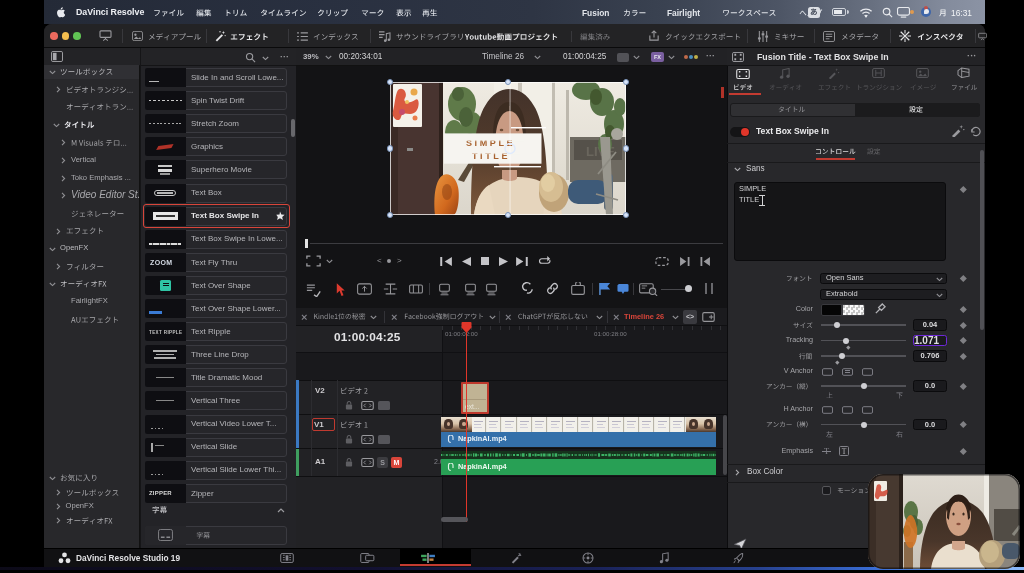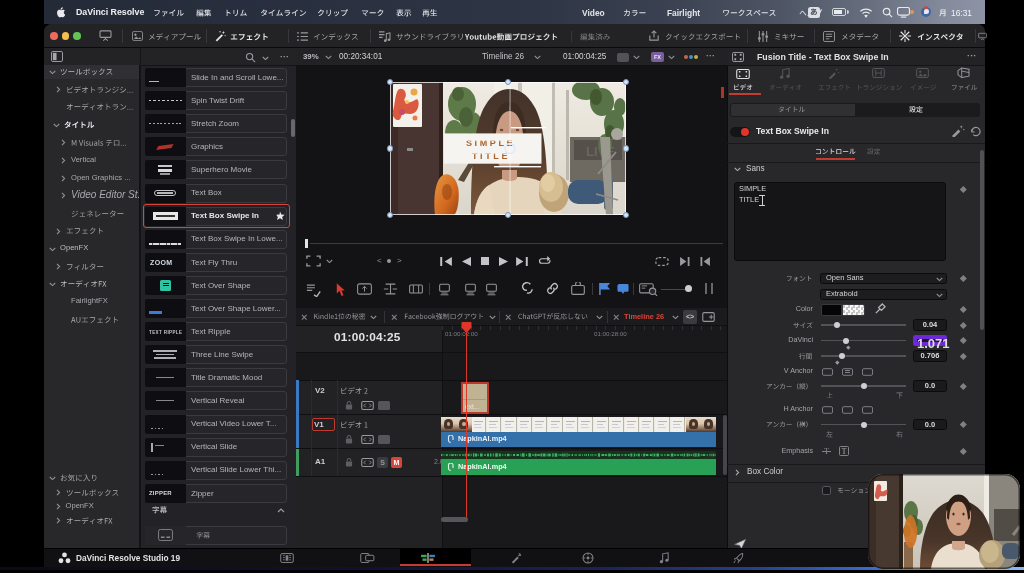--- a/index.html
+++ b/index.html
@@ -27,21 +27,21 @@
     </svg></div>
 <div style="position:absolute;left:361.0px;top:7.6px;line-height:0"><svg width="24" height="10" viewBox="0 -7.8 24 10.1" style="overflow:visible">
       <path d="M3.5 -1.2C4.0 -0.7 4.6 0.0 4.9 0.4L5.6 -0.2C5.3 -0.5 4.8 -1.1 4.3 -1.5C5.5 -2.5 6.5 -3.7 7.1 -4.7C7.2 -4.7 7.2 -4.8 7.3 -4.9L6.7 -5.4C6.6 -5.4 6.4 -5.4 6.1 -5.4C5.3 -5.4 2.0 -5.4 1.6 -5.4C1.3 -5.4 1.0 -5.4 0.8 -5.4V-4.6C0.9 -4.6 1.3 -4.6 1.6 -4.6C2.1 -4.6 5.3 -4.6 6.0 -4.6C5.6 -3.9 4.8 -2.9 3.8 -2.1C3.2 -2.6 2.6 -3.0 2.3 -3.3L1.7 -2.7C2.1 -2.4 3.0 -1.7 3.5 -1.2Z M8.6 -3.5V-2.5C8.8 -2.5 9.3 -2.6 9.7 -2.6C10.4 -2.6 13.3 -2.6 14.0 -2.6C14.3 -2.6 14.7 -2.5 14.8 -2.5V-3.5C14.6 -3.5 14.3 -3.4 14.0 -3.4C13.3 -3.4 10.4 -3.4 9.7 -3.4C9.3 -3.4 8.8 -3.5 8.6 -3.5Z M19.9 -6.1 19.0 -6.4C18.9 -6.1 18.8 -5.8 18.7 -5.7C18.4 -5.0 17.6 -3.9 16.3 -3.1L17.0 -2.6C17.8 -3.1 18.4 -3.8 18.9 -4.5H21.4C21.2 -3.8 20.8 -2.8 20.2 -2.2C19.5 -1.4 18.6 -0.7 17.1 -0.2L17.8 0.4C19.2 -0.1 20.2 -0.9 20.9 -1.7C21.6 -2.6 22.1 -3.6 22.3 -4.4C22.3 -4.5 22.4 -4.7 22.5 -4.9L21.9 -5.3C21.7 -5.2 21.5 -5.2 21.3 -5.2H19.4L19.5 -5.4C19.6 -5.5 19.8 -5.8 19.9 -6.1Z" fill="#e2e5ea"></path>
     </svg></div>
 <div style="position:absolute;left:396.0px;top:7.6px;line-height:0"><svg width="16" height="10" viewBox="0 -7.8 16 10.1" style="overflow:visible">
       <path d="M1.0 -0.0 1.3 0.6C2.2 0.4 3.5 0.1 4.8 -0.2L4.7 -0.9L2.9 -0.4V-2.1C3.3 -2.3 3.7 -2.6 4.0 -2.9C4.5 -1.2 5.5 0.1 7.1 0.6C7.2 0.4 7.4 0.1 7.6 -0.0C6.7 -0.3 6.1 -0.7 5.6 -1.3C6.1 -1.6 6.7 -2.0 7.2 -2.3L6.6 -2.8C6.3 -2.5 5.7 -2.1 5.2 -1.8C5.0 -2.1 4.8 -2.6 4.7 -3.0H7.3V-3.6H4.3V-4.2H6.8V-4.8H4.3V-5.4H7.1V-6.0H4.3V-6.6H3.5V-6.0H0.7V-5.4H3.5V-4.8H1.1V-4.2H3.5V-3.6H0.5V-3.0H3.0C2.3 -2.4 1.2 -1.9 0.2 -1.6C0.3 -1.5 0.6 -1.2 0.7 -1.0C1.1 -1.2 1.6 -1.4 2.1 -1.6V-0.3Z M9.5 -2.7C9.2 -1.9 8.6 -1.0 8.0 -0.5C8.2 -0.4 8.6 -0.2 8.7 -0.1C9.3 -0.7 9.9 -1.6 10.3 -2.5ZM13.1 -2.5C13.6 -1.7 14.2 -0.7 14.4 -0.0L15.1 -0.4C14.9 -1.0 14.3 -2.0 13.8 -2.7ZM8.9 -6.0V-5.3H14.5V-6.0ZM8.2 -4.1V-3.4H11.3V-0.3C11.3 -0.1 11.3 -0.1 11.1 -0.1C11.0 -0.1 10.4 -0.1 10.0 -0.1C10.1 0.1 10.2 0.4 10.2 0.7C10.9 0.7 11.4 0.6 11.7 0.5C12.0 0.4 12.1 0.2 12.1 -0.2V-3.4H15.2V-4.1Z" fill="#e2e5ea"></path>
     </svg></div>
 <div style="position:absolute;left:422.0px;top:7.6px;line-height:0"><svg width="16" height="10" viewBox="0 -7.8 16 10.1" style="overflow:visible">
       <path d="M1.2 -4.8V-1.9H0.3V-1.2H1.2V0.7H1.9V-1.2H5.9V-0.2C5.9 -0.1 5.8 -0.0 5.7 -0.0C5.5 -0.0 5.0 -0.0 4.6 -0.0C4.7 0.2 4.8 0.5 4.8 0.7C5.5 0.7 5.9 0.7 6.2 0.5C6.5 0.4 6.6 0.2 6.6 -0.2V-1.2H7.5V-1.9H6.6V-4.8H4.2V-5.5H7.2V-6.1H0.6V-5.5H3.5V-4.8ZM5.9 -1.9H4.2V-2.7H5.9ZM1.9 -1.9V-2.7H3.5V-1.9ZM5.9 -3.3H4.2V-4.1H5.9ZM1.9 -3.3V-4.1H3.5V-3.3Z M9.6 -6.5C9.3 -5.4 8.8 -4.3 8.1 -3.6C8.3 -3.5 8.7 -3.3 8.8 -3.2C9.1 -3.5 9.3 -3.9 9.6 -4.4H11.3V-2.8H9.1V-2.1H11.3V-0.3H8.2V0.4H15.2V-0.3H12.1V-2.1H14.5V-2.8H12.1V-4.4H14.8V-5.1H12.1V-6.6H11.3V-5.1H9.9C10.1 -5.5 10.2 -5.9 10.3 -6.3Z" fill="#e2e5ea"></path>
     </svg></div>
-<div style="position:absolute;left:582px;top:6.5px;font-size:8.4px;line-height:12.1px;color:#e2e5ea;font-weight:600;white-space:nowrap;letter-spacing:0;">Video</div>
+<div style="position:absolute;left:582px;top:6.5px;font-size:8.4px;line-height:12.1px;color:#e2e5ea;font-weight:600;white-space:nowrap;letter-spacing:0;">Fusion</div>
 <div style="position:absolute;left:623.0px;top:7.6px;line-height:0"><svg width="24" height="10" viewBox="0 -7.8 24 10.1" style="overflow:visible">
       <path d="M6.7 -4.5 6.2 -4.8C6.0 -4.8 5.8 -4.8 5.6 -4.8H4.0C4.0 -5.0 4.0 -5.3 4.0 -5.5C4.0 -5.7 4.0 -6.0 4.0 -6.2H3.1C3.2 -6.0 3.2 -5.7 3.2 -5.5C3.2 -5.2 3.2 -5.0 3.2 -4.8H1.9C1.6 -4.8 1.2 -4.8 1.0 -4.8V-4.0C1.2 -4.0 1.6 -4.0 1.9 -4.0H3.1C2.9 -2.6 2.4 -1.7 1.7 -1.0C1.4 -0.7 1.0 -0.5 0.8 -0.3L1.5 0.3C2.8 -0.7 3.6 -1.9 3.9 -4.0H5.9C5.9 -3.2 5.8 -1.4 5.5 -0.9C5.4 -0.7 5.3 -0.6 5.1 -0.6C4.8 -0.6 4.3 -0.7 3.9 -0.7L4.0 0.1C4.4 0.1 4.9 0.2 5.3 0.2C5.8 0.2 6.0 -0.0 6.2 -0.4C6.6 -1.1 6.7 -3.4 6.7 -4.1C6.7 -4.2 6.7 -4.4 6.7 -4.5Z M9.6 -5.9V-5.1C9.8 -5.1 10.1 -5.1 10.3 -5.1C10.8 -5.1 12.9 -5.1 13.4 -5.1C13.6 -5.1 13.9 -5.1 14.1 -5.1V-5.9C13.9 -5.9 13.6 -5.8 13.4 -5.8C12.9 -5.8 10.8 -5.8 10.3 -5.8C10.1 -5.8 9.8 -5.9 9.6 -5.9ZM14.7 -3.7 14.2 -4.1C14.1 -4.0 13.9 -4.0 13.7 -4.0C13.2 -4.0 10.1 -4.0 9.7 -4.0C9.5 -4.0 9.2 -4.0 8.9 -4.1V-3.3C9.2 -3.3 9.5 -3.3 9.7 -3.3C10.3 -3.3 13.3 -3.3 13.7 -3.3C13.5 -2.8 13.2 -2.2 12.8 -1.7C12.2 -1.1 11.2 -0.6 10.1 -0.3L10.7 0.4C11.7 0.1 12.7 -0.4 13.5 -1.3C14.0 -1.9 14.4 -2.7 14.6 -3.5C14.6 -3.5 14.7 -3.7 14.7 -3.7Z M16.4 -3.5V-2.5C16.6 -2.5 17.1 -2.6 17.5 -2.6C18.2 -2.6 21.1 -2.6 21.8 -2.6C22.1 -2.6 22.5 -2.5 22.6 -2.5V-3.5C22.4 -3.5 22.1 -3.4 21.8 -3.4C21.1 -3.4 18.2 -3.4 17.5 -3.4C17.1 -3.4 16.6 -3.5 16.4 -3.5Z" fill="#e2e5ea"></path>
     </svg></div>
 <div style="position:absolute;left:667px;top:6.5px;font-size:8.4px;line-height:12.1px;color:#e2e5ea;font-weight:600;white-space:nowrap;letter-spacing:0;">Fairlight</div>
 <div style="position:absolute;left:722.0px;top:7.6px;line-height:0"><svg width="55" height="10" viewBox="0 -7.8 55 10.1" style="overflow:visible">
       <path d="M6.9 -5.2 6.3 -5.6C6.2 -5.6 5.9 -5.5 5.7 -5.5C5.2 -5.5 2.1 -5.5 1.8 -5.5C1.5 -5.5 1.2 -5.6 1.0 -5.6C1.0 -5.4 1.0 -5.2 1.0 -5.0C1.0 -4.6 1.0 -3.6 1.0 -3.3C1.0 -3.2 1.0 -3.0 1.0 -2.8H1.9C1.8 -3.0 1.8 -3.2 1.8 -3.3C1.8 -3.6 1.8 -4.5 1.8 -4.8C2.4 -4.8 5.4 -4.8 5.9 -4.8C5.8 -3.9 5.6 -3.0 5.2 -2.3C4.5 -1.3 3.4 -0.6 2.3 -0.4L3.0 0.3C4.2 -0.1 5.3 -0.9 5.9 -1.9C6.5 -2.8 6.7 -3.9 6.8 -4.8C6.8 -4.9 6.9 -5.1 6.9 -5.2Z M8.6 -3.5V-2.5C8.8 -2.5 9.3 -2.6 9.7 -2.6C10.4 -2.6 13.3 -2.6 14.0 -2.6C14.3 -2.6 14.7 -2.5 14.8 -2.5V-3.5C14.6 -3.5 14.3 -3.4 14.0 -3.4C13.3 -3.4 10.4 -3.4 9.7 -3.4C9.3 -3.4 8.8 -3.5 8.6 -3.5Z M19.9 -6.1 19.0 -6.4C18.9 -6.1 18.8 -5.8 18.7 -5.7C18.4 -5.0 17.6 -3.9 16.3 -3.1L17.0 -2.6C17.8 -3.1 18.4 -3.8 18.9 -4.5H21.4C21.2 -3.8 20.8 -2.8 20.2 -2.2C19.5 -1.4 18.6 -0.7 17.1 -0.2L17.8 0.4C19.2 -0.1 20.2 -0.9 20.9 -1.7C21.6 -2.6 22.1 -3.6 22.3 -4.4C22.3 -4.5 22.4 -4.7 22.5 -4.9L21.9 -5.3C21.7 -5.2 21.5 -5.2 21.3 -5.2H19.4L19.5 -5.4C19.6 -5.5 19.8 -5.8 19.9 -6.1Z M29.8 -5.2 29.2 -5.6C29.1 -5.6 28.9 -5.5 28.6 -5.5C28.3 -5.5 26.0 -5.5 25.7 -5.5C25.4 -5.5 25.0 -5.6 24.8 -5.6V-4.7C25.0 -4.7 25.4 -4.8 25.7 -4.8C26.0 -4.8 28.2 -4.8 28.5 -4.8C28.4 -4.2 27.8 -3.3 27.3 -2.7C26.5 -1.8 25.4 -0.9 24.1 -0.4L24.7 0.2C25.8 -0.3 26.9 -1.1 27.7 -2.0C28.5 -1.3 29.3 -0.4 29.8 0.3L30.5 -0.3C30.0 -0.9 29.1 -1.9 28.3 -2.6C28.8 -3.3 29.3 -4.2 29.5 -4.8C29.6 -5.0 29.7 -5.2 29.8 -5.2Z M36.8 -4.7C36.8 -5.0 37.0 -5.3 37.3 -5.3C37.6 -5.3 37.8 -5.0 37.8 -4.7C37.8 -4.4 37.6 -4.2 37.3 -4.2C37.0 -4.2 36.8 -4.4 36.8 -4.7ZM36.3 -4.7C36.3 -4.2 36.8 -3.8 37.3 -3.8C37.8 -3.8 38.3 -4.2 38.3 -4.7C38.3 -5.3 37.8 -5.7 37.3 -5.7C36.8 -5.7 36.3 -5.3 36.3 -4.7ZM31.6 -2.1 32.3 -1.4C32.4 -1.6 32.6 -1.8 32.8 -2.0C33.1 -2.5 33.7 -3.3 34.1 -3.7C34.3 -4.0 34.5 -4.0 34.7 -3.8C35.0 -3.4 35.8 -2.7 36.2 -2.2C36.7 -1.6 37.4 -0.8 37.9 -0.1L38.6 -0.9C38.0 -1.5 37.2 -2.4 36.7 -2.9C36.2 -3.4 35.6 -4.1 35.1 -4.5C34.5 -5.1 34.1 -5.0 33.7 -4.5C33.2 -3.9 32.5 -3.0 32.1 -2.7C31.9 -2.5 31.8 -2.3 31.6 -2.1Z M39.8 -3.5V-2.5C40.0 -2.5 40.5 -2.6 40.9 -2.6C41.6 -2.6 44.5 -2.6 45.2 -2.6C45.5 -2.6 45.9 -2.5 46.0 -2.5V-3.5C45.8 -3.5 45.5 -3.4 45.2 -3.4C44.5 -3.4 41.6 -3.4 40.9 -3.4C40.5 -3.4 40.0 -3.5 39.8 -3.5Z M53.2 -5.2 52.6 -5.6C52.5 -5.6 52.3 -5.5 52.0 -5.5C51.7 -5.5 49.4 -5.5 49.1 -5.5C48.8 -5.5 48.4 -5.6 48.2 -5.6V-4.7C48.4 -4.7 48.8 -4.8 49.1 -4.8C49.4 -4.8 51.6 -4.8 51.9 -4.8C51.8 -4.2 51.2 -3.3 50.7 -2.7C49.9 -1.8 48.8 -0.9 47.5 -0.4L48.1 0.2C49.2 -0.3 50.3 -1.1 51.1 -2.0C51.9 -1.3 52.7 -0.4 53.2 0.3L53.9 -0.3C53.4 -0.9 52.5 -1.9 51.7 -2.6C52.2 -3.3 52.7 -4.2 52.9 -4.8C53.0 -5.0 53.1 -5.2 53.2 -5.2Z" fill="#e2e5ea"></path>
     </svg></div>
 <div style="position:absolute;left:799.0px;top:7.6px;line-height:0"><svg width="24" height="10" viewBox="0 -7.8 24 10.1" style="overflow:visible">
       <path d="M0.4 -2.3 1.2 -1.5C1.3 -1.7 1.5 -1.9 1.6 -2.2C2.0 -2.6 2.6 -3.4 2.9 -3.8C3.2 -4.1 3.3 -4.2 3.6 -3.9C3.9 -3.6 4.6 -2.8 5.1 -2.3C5.6 -1.7 6.2 -0.9 6.8 -0.3L7.4 -1.0C6.8 -1.6 6.1 -2.5 5.5 -3.0C5.1 -3.5 4.4 -4.2 3.9 -4.7C3.4 -5.2 3.0 -5.1 2.5 -4.6C2.0 -4.0 1.4 -3.2 1.0 -2.8C0.8 -2.6 0.6 -2.4 0.4 -2.3Z M11.8 -0.2 12.3 0.3C12.4 0.2 12.5 0.1 12.6 0.1C13.5 -0.4 14.6 -1.2 15.3 -2.1L14.8 -2.8C14.3 -1.9 13.4 -1.3 12.7 -1.0C12.7 -1.3 12.7 -4.7 12.7 -5.3C12.7 -5.6 12.7 -5.9 12.7 -5.9H11.8C11.8 -5.9 11.9 -5.6 11.9 -5.3C11.9 -4.7 11.9 -1.0 11.9 -0.7C11.9 -0.5 11.8 -0.3 11.8 -0.2ZM8.2 -0.2 9.0 0.3C9.6 -0.3 10.1 -1.1 10.4 -1.9C10.6 -2.7 10.6 -4.4 10.6 -5.3C10.6 -5.5 10.6 -5.8 10.6 -5.9H9.7C9.8 -5.7 9.8 -5.5 9.8 -5.2C9.8 -4.4 9.8 -2.8 9.6 -2.1C9.3 -1.4 8.9 -0.7 8.2 -0.2Z M21.9 -5.7C21.9 -5.9 22.1 -6.1 22.4 -6.1C22.6 -6.1 22.9 -5.9 22.9 -5.7C22.9 -5.4 22.6 -5.2 22.4 -5.2C22.1 -5.2 21.9 -5.4 21.9 -5.7ZM21.5 -5.7C21.5 -5.6 21.5 -5.5 21.5 -5.4C21.4 -5.4 21.2 -5.4 21.2 -5.4C20.8 -5.4 17.9 -5.4 17.4 -5.4C17.1 -5.4 16.7 -5.5 16.5 -5.5V-4.6C16.7 -4.6 17.0 -4.6 17.4 -4.6C17.9 -4.6 20.7 -4.6 21.2 -4.6C21.1 -3.9 20.8 -2.9 20.2 -2.2C19.6 -1.4 18.7 -0.8 17.2 -0.4L17.9 0.3C19.3 -0.1 20.2 -0.9 21.0 -1.8C21.6 -2.6 21.9 -3.8 22.1 -4.6L22.2 -4.8C22.2 -4.8 22.3 -4.8 22.4 -4.8C22.9 -4.8 23.3 -5.2 23.3 -5.7C23.3 -6.1 22.9 -6.6 22.4 -6.6C21.9 -6.6 21.5 -6.1 21.5 -5.7Z" fill="#e2e5ea"></path>
     </svg></div>
@@ -205,21 +205,21 @@
 <div style="position:absolute;left:71.0px;top:137.8px;line-height:0"><svg width="56" height="10" viewBox="0 -7.6 56 9.9" style="overflow:visible">
       <path d="M0.8 0.0H1.4V-3.1C1.4 -3.6 1.4 -4.2 1.3 -4.7H1.3L1.8 -3.5L2.8 -0.6H3.3L4.4 -3.5L4.8 -4.7H4.8C4.8 -4.2 4.8 -3.6 4.8 -3.1V0.0H5.4V-5.6H4.6L3.5 -2.6C3.4 -2.2 3.3 -1.8 3.1 -1.4H3.1C2.9 -1.8 2.8 -2.2 2.7 -2.6L1.6 -5.6H0.8Z M9.7 0.0H10.5L12.2 -5.6H11.5L10.6 -2.6C10.4 -1.9 10.3 -1.4 10.1 -0.7H10.1C9.9 -1.4 9.7 -1.9 9.5 -2.6L8.6 -5.6H7.9Z M12.9 0.0H13.6V-4.1H12.9ZM13.3 -5.0C13.6 -5.0 13.8 -5.2 13.8 -5.4C13.8 -5.7 13.6 -5.9 13.3 -5.9C13.0 -5.9 12.8 -5.7 12.8 -5.4C12.8 -5.2 13.0 -5.0 13.3 -5.0Z M16.1 0.1C17.1 0.1 17.6 -0.5 17.6 -1.1C17.6 -1.9 17.0 -2.2 16.4 -2.4C15.9 -2.6 15.5 -2.7 15.5 -3.1C15.5 -3.4 15.7 -3.7 16.2 -3.7C16.6 -3.7 16.9 -3.5 17.2 -3.3L17.5 -3.8C17.2 -4.0 16.7 -4.2 16.2 -4.2C15.3 -4.2 14.8 -3.7 14.8 -3.1C14.8 -2.4 15.4 -2.1 16.0 -1.9C16.5 -1.7 16.9 -1.5 16.9 -1.1C16.9 -0.7 16.7 -0.4 16.1 -0.4C15.6 -0.4 15.3 -0.6 14.9 -0.9L14.6 -0.5C15.0 -0.1 15.5 0.1 16.1 0.1Z M19.8 0.1C20.4 0.1 20.8 -0.2 21.2 -0.6H21.2L21.2 0.0H21.8V-4.1H21.1V-1.2C20.7 -0.7 20.4 -0.5 20.0 -0.5C19.5 -0.5 19.2 -0.8 19.2 -1.6V-4.1H18.5V-1.5C18.5 -0.5 18.9 0.1 19.8 0.1Z M24.2 0.1C24.7 0.1 25.1 -0.2 25.5 -0.5H25.5L25.6 0.0H26.2V-2.5C26.2 -3.6 25.8 -4.2 24.7 -4.2C24.1 -4.2 23.5 -3.9 23.1 -3.7L23.4 -3.2C23.7 -3.4 24.2 -3.7 24.6 -3.7C25.3 -3.7 25.5 -3.1 25.5 -2.6C23.7 -2.4 23.0 -2.0 23.0 -1.1C23.0 -0.3 23.5 0.1 24.2 0.1ZM24.4 -0.5C23.9 -0.5 23.6 -0.6 23.6 -1.1C23.6 -1.6 24.1 -2.0 25.5 -2.2V-1.0C25.1 -0.6 24.7 -0.5 24.4 -0.5Z M28.2 0.1C28.4 0.1 28.5 0.1 28.6 0.0L28.5 -0.5C28.4 -0.5 28.4 -0.5 28.4 -0.5C28.3 -0.5 28.2 -0.6 28.2 -0.8V-6.0H27.5V-0.8C27.5 -0.2 27.7 0.1 28.2 0.1Z M30.7 0.1C31.7 0.1 32.2 -0.5 32.2 -1.1C32.2 -1.9 31.6 -2.2 31.0 -2.4C30.5 -2.6 30.1 -2.7 30.1 -3.1C30.1 -3.4 30.3 -3.7 30.8 -3.7C31.2 -3.7 31.5 -3.5 31.8 -3.3L32.1 -3.8C31.8 -4.0 31.3 -4.2 30.8 -4.2C29.9 -4.2 29.4 -3.7 29.4 -3.1C29.4 -2.4 30.0 -2.1 30.6 -1.9C31.1 -1.7 31.6 -1.5 31.6 -1.1C31.6 -0.7 31.3 -0.4 30.7 -0.4C30.2 -0.4 29.9 -0.6 29.5 -0.9L29.2 -0.5C29.6 -0.1 30.1 0.1 30.7 0.1Z M35.8 -5.6V-5.0C36.0 -5.0 36.3 -5.0 36.5 -5.0C37.0 -5.0 39.2 -5.0 39.6 -5.0C39.8 -5.0 40.1 -5.0 40.3 -5.0V-5.6C40.1 -5.6 39.8 -5.6 39.6 -5.6C39.2 -5.6 37.0 -5.6 36.5 -5.6C36.3 -5.6 36.0 -5.6 35.8 -5.6ZM34.9 -3.7V-3.1C35.1 -3.1 35.4 -3.1 35.6 -3.1H37.9C37.8 -2.4 37.8 -1.7 37.4 -1.2C37.1 -0.7 36.6 -0.3 36.0 -0.1L36.5 0.4C37.2 0.0 37.8 -0.5 38.0 -1.0C38.3 -1.6 38.5 -2.3 38.5 -3.1H40.6C40.7 -3.1 41.0 -3.1 41.2 -3.1V-3.7C41.0 -3.7 40.7 -3.7 40.6 -3.7C40.2 -3.7 36.0 -3.7 35.6 -3.7C35.3 -3.7 35.1 -3.7 34.9 -3.7Z M42.9 -5.2C42.9 -5.0 42.9 -4.8 42.9 -4.6C42.9 -4.3 42.9 -1.2 42.9 -0.9C42.9 -0.6 42.9 -0.0 42.9 0.1H43.6L43.5 -0.4H47.7L47.7 0.1H48.3C48.3 -0.0 48.3 -0.6 48.3 -0.9C48.3 -1.2 48.3 -4.3 48.3 -4.6C48.3 -4.8 48.3 -5.0 48.3 -5.2C48.1 -5.2 47.8 -5.2 47.7 -5.2C47.3 -5.2 44.0 -5.2 43.6 -5.2C43.4 -5.2 43.2 -5.2 42.9 -5.2ZM43.5 -1.0V-4.6H47.7V-1.0Z M50.5 0.1C50.7 0.1 51.0 -0.1 51.0 -0.4C51.0 -0.7 50.7 -1.0 50.5 -1.0C50.2 -1.0 50.0 -0.7 50.0 -0.4C50.0 -0.1 50.2 0.1 50.5 0.1Z M52.6 0.1C52.8 0.1 53.1 -0.1 53.1 -0.4C53.1 -0.7 52.8 -1.0 52.6 -1.0C52.3 -1.0 52.1 -0.7 52.1 -0.4C52.1 -0.1 52.3 0.1 52.6 0.1Z M54.7 0.1C55.0 0.1 55.2 -0.1 55.2 -0.4C55.2 -0.7 55.0 -1.0 54.7 -1.0C54.4 -1.0 54.2 -0.7 54.2 -0.4C54.2 -0.1 54.4 0.1 54.7 0.1Z" fill="#aaaaae"></path>
     </svg></div>
 <svg class="abs" style="left:61.0px;top:157.0px" width="5" height="7" viewBox="0 0 5 7">
     <path d="M1 0.8l2.6 2.7-2.6 2.7" stroke="#909094" fill="none" stroke-width="1.1"></path>
   </svg>
 <div style="position:absolute;left:71.0px;top:154.8px;font-size:7.6px;line-height:10.9px;color:#aaaaae;font-weight:400;white-space:nowrap;letter-spacing:0;">Vertical</div>
 <svg class="abs" style="left:61.0px;top:174.7px" width="5" height="7" viewBox="0 0 5 7">
     <path d="M1 0.8l2.6 2.7-2.6 2.7" stroke="#909094" fill="none" stroke-width="1.1"></path>
   </svg>
-<div style="position:absolute;left:71.0px;top:172.5px;font-size:7.6px;line-height:10.9px;color:#aaaaae;font-weight:400;white-space:nowrap;letter-spacing:0;">Open Graphics ...</div>
+<div style="position:absolute;left:71.0px;top:172.5px;font-size:7.6px;line-height:10.9px;color:#aaaaae;font-weight:400;white-space:nowrap;letter-spacing:0;">Toko Emphasis ...</div>
 <svg class="abs" style="left:61.0px;top:192.39999999999998px" width="5" height="7" viewBox="0 0 5 7">
     <path d="M1 0.8l2.6 2.7-2.6 2.7" stroke="#909094" fill="none" stroke-width="1.1"></path>
   </svg>
 <div style="position:absolute;left:71.0px;top:190.2px;font-size:10px;line-height:10.9px;color:#aaaaae;font-weight:400;white-space:nowrap;letter-spacing:0;font-style:italic;">Video Editor St...</div>
 <div style="position:absolute;left:71.0px;top:208.6px;line-height:0"><svg width="54" height="10" viewBox="0 -7.6 54 9.9" style="overflow:visible">
       <path d="M5.4 -5.7 5.0 -5.5C5.3 -5.1 5.5 -4.7 5.7 -4.3L6.1 -4.5C6.0 -4.8 5.6 -5.4 5.4 -5.7ZM6.4 -6.0 6.0 -5.9C6.3 -5.5 6.5 -5.1 6.7 -4.7L7.2 -4.9C7.0 -5.2 6.6 -5.8 6.4 -6.0ZM2.2 -5.8 1.9 -5.3C2.3 -5.0 3.1 -4.5 3.5 -4.2L3.8 -4.7C3.5 -4.9 2.6 -5.5 2.2 -5.8ZM1.1 -0.3 1.4 0.3C2.1 0.1 3.2 -0.2 3.9 -0.7C5.1 -1.4 6.2 -2.4 6.8 -3.4L6.5 -4.0C5.9 -2.9 4.9 -2.0 3.6 -1.2C2.8 -0.8 1.9 -0.5 1.1 -0.3ZM1.0 -4.1 0.7 -3.6C1.2 -3.3 2.0 -2.8 2.4 -2.5L2.7 -3.0C2.4 -3.3 1.5 -3.8 1.0 -4.1Z M8.8 -0.6V0.1C9.0 0.0 9.2 0.0 9.3 0.0H13.5C13.6 0.0 13.9 0.0 14.0 0.1V-0.6C13.9 -0.6 13.7 -0.5 13.5 -0.5H11.7V-3.3H13.2C13.3 -3.3 13.5 -3.3 13.7 -3.3V-3.9C13.6 -3.9 13.4 -3.9 13.2 -3.9H9.7C9.6 -3.9 9.3 -3.9 9.2 -3.9V-3.3C9.3 -3.3 9.6 -3.3 9.7 -3.3H11.1V-0.5H9.3C9.2 -0.5 9.0 -0.6 8.8 -0.6Z M21.8 -1.0 22.2 -1.5C21.5 -2.0 21.1 -2.3 20.4 -2.6L20.0 -2.2C20.7 -1.8 21.2 -1.5 21.8 -1.0ZM21.5 -4.6 21.1 -5.0C21.0 -4.9 20.8 -4.9 20.6 -4.9H19.4V-5.4C19.4 -5.6 19.4 -5.9 19.4 -6.1H18.7C18.7 -5.9 18.7 -5.6 18.7 -5.4V-4.9H17.3C17.0 -4.9 16.6 -4.9 16.3 -5.0V-4.3C16.6 -4.3 17.0 -4.4 17.3 -4.4C17.6 -4.4 20.1 -4.4 20.4 -4.4C20.2 -4.0 19.6 -3.4 18.9 -3.0C18.2 -2.5 17.2 -2.0 15.8 -1.7L16.2 -1.1C17.2 -1.4 18.0 -1.8 18.7 -2.2L18.7 -0.5C18.7 -0.3 18.7 0.1 18.7 0.3H19.4C19.4 0.1 19.3 -0.3 19.3 -0.5L19.3 -2.6C20.0 -3.0 20.7 -3.7 21.1 -4.1C21.2 -4.3 21.3 -4.5 21.5 -4.6Z M24.5 -0.2 24.9 0.1C25.0 0.1 25.2 0.0 25.2 0.0C27.1 -0.5 28.7 -1.5 29.7 -2.7L29.4 -3.2C28.4 -2.0 26.6 -1.0 25.2 -0.7C25.2 -1.0 25.2 -4.2 25.2 -5.0C25.2 -5.2 25.2 -5.5 25.2 -5.7H24.5C24.5 -5.5 24.6 -5.2 24.6 -5.0C24.6 -4.2 24.6 -1.1 24.6 -0.6C24.6 -0.5 24.5 -0.4 24.5 -0.2Z M31.2 -3.3V-2.5C31.4 -2.6 31.8 -2.6 32.2 -2.6C32.8 -2.6 35.8 -2.6 36.4 -2.6C36.7 -2.6 37.1 -2.6 37.2 -2.5V-3.3C37.0 -3.3 36.8 -3.3 36.4 -3.3C35.8 -3.3 32.8 -3.3 32.2 -3.3C31.8 -3.3 31.4 -3.3 31.2 -3.3Z M42.1 -6.0 41.4 -6.2C41.3 -6.0 41.2 -5.7 41.1 -5.6C40.8 -4.9 40.0 -3.8 38.7 -2.9L39.2 -2.5C40.1 -3.1 40.7 -3.9 41.2 -4.6H43.8C43.6 -3.9 43.3 -3.1 42.8 -2.5C42.2 -2.8 41.7 -3.2 41.2 -3.5L40.7 -3.1C41.2 -2.8 41.8 -2.4 42.4 -2.0C41.7 -1.2 40.7 -0.5 39.4 -0.1L40.0 0.3C41.2 -0.1 42.2 -0.8 42.9 -1.6C43.2 -1.3 43.5 -1.1 43.7 -0.9L44.1 -1.4C43.9 -1.6 43.6 -1.9 43.3 -2.1C43.8 -2.9 44.3 -3.8 44.5 -4.5C44.5 -4.6 44.6 -4.8 44.6 -4.9L44.1 -5.2C44.0 -5.1 43.8 -5.1 43.6 -5.1H41.6L41.7 -5.4C41.8 -5.5 41.9 -5.8 42.1 -6.0Z M46.4 -3.3V-2.5C46.6 -2.6 47.0 -2.6 47.4 -2.6C48.0 -2.6 51.0 -2.6 51.6 -2.6C51.9 -2.6 52.3 -2.6 52.4 -2.5V-3.3C52.2 -3.3 52.0 -3.3 51.6 -3.3C51.0 -3.3 48.0 -3.3 47.4 -3.3C47.0 -3.3 46.6 -3.3 46.4 -3.3Z" fill="#aaaaae"></path>
     </svg></div>
 <svg class="abs" style="left:55.5px;top:227.79999999999998px" width="5" height="7" viewBox="0 0 5 7">
     <path d="M1 0.8l2.6 2.7-2.6 2.7" stroke="#909094" fill="none" stroke-width="1.1"></path>
   </svg>
@@ -339,31 +339,31 @@
 <div class="abs" style="left:145px;top:322.1px;width:41px;height:19px;background:#0e0e12;border-radius:2px 0 0 2px;overflow:hidden;font-family:Liberation Sans">
     <div style="position:absolute;left:4px;top:7.5px;font-size:4.5px;font-weight:700;color:#c8c8c8;letter-spacing:0.4px">TEXT RIPPLE</div>
   </div>
 <div style="position:absolute;left:191px;top:325.8px;font-size:8px;line-height:11.5px;color:#b6b6ba;font-weight:400;white-space:nowrap;letter-spacing:0;">Text Ripple</div>
 <div class="abs" style="left:145px;top:345.2px;width:142px;height:19px;background:#26262a;border:1px solid #3a3a40;border-radius:3px"></div>
 <div class="abs" style="left:145px;top:345.20000000000005px;width:41px;height:19px;background:#0e0e12;border-radius:2px 0 0 2px;overflow:hidden;font-family:Liberation Sans">
     <div style="position:absolute;left:8px;top:5px;width:24px;height:1.5px;background:#b0b0b0"></div>
     <div style="position:absolute;left:11px;top:8.5px;width:18px;height:1.5px;background:#b0b0b0"></div>
     <div style="position:absolute;left:9px;top:12px;width:22px;height:1.5px;background:#b0b0b0"></div>
   </div>
-<div style="position:absolute;left:191px;top:348.9px;font-size:8px;line-height:11.5px;color:#b6b6ba;font-weight:400;white-space:nowrap;letter-spacing:0;">Three Line Swipe</div>
+<div style="position:absolute;left:191px;top:348.9px;font-size:8px;line-height:11.5px;color:#b6b6ba;font-weight:400;white-space:nowrap;letter-spacing:0;">Three Line Drop</div>
 <div class="abs" style="left:145px;top:368.3px;width:142px;height:19px;background:#26262a;border:1px solid #3a3a40;border-radius:3px"></div>
 <div class="abs" style="left:145px;top:368.3px;width:41px;height:19px;background:#0e0e12;border-radius:2px 0 0 2px;overflow:hidden;font-family:Liberation Sans">
     <div style="position:absolute;left:11px;top:8.5px;width:18px;height:1.5px;background:#888"></div>
   </div>
 <div style="position:absolute;left:191px;top:372.0px;font-size:8px;line-height:11.5px;color:#b6b6ba;font-weight:400;white-space:nowrap;letter-spacing:0;">Title Dramatic Mood</div>
 <div class="abs" style="left:145px;top:391.4px;width:142px;height:19px;background:#26262a;border:1px solid #3a3a40;border-radius:3px"></div>
 <div class="abs" style="left:145px;top:391.40000000000003px;width:41px;height:19px;background:#0e0e12;border-radius:2px 0 0 2px;overflow:hidden;font-family:Liberation Sans">
     <div style="position:absolute;left:11px;top:8.5px;width:18px;height:1.5px;background:#888"></div>
   </div>
-<div style="position:absolute;left:191px;top:395.1px;font-size:8px;line-height:11.5px;color:#b6b6ba;font-weight:400;white-space:nowrap;letter-spacing:0;">Vertical Reveal</div>
+<div style="position:absolute;left:191px;top:395.1px;font-size:8px;line-height:11.5px;color:#b6b6ba;font-weight:400;white-space:nowrap;letter-spacing:0;">Vertical Three</div>
 <div class="abs" style="left:145px;top:414.5px;width:142px;height:19px;background:#26262a;border:1px solid #3a3a40;border-radius:3px"></div>
 <div class="abs" style="left:145px;top:414.5px;width:41px;height:19px;background:#0e0e12;border-radius:2px 0 0 2px;overflow:hidden;font-family:Liberation Sans">
     <div style="position:absolute;left:6px;bottom:4.5px;width:14px;height:1.5px;background:repeating-linear-gradient(90deg,#999 0 1.8px,transparent 1.8px 3.5px)"></div>
   </div>
 <div style="position:absolute;left:191px;top:418.2px;font-size:8px;line-height:11.5px;color:#b6b6ba;font-weight:400;white-space:nowrap;letter-spacing:0;">Vertical Video Lower T...</div>
 <div class="abs" style="left:145px;top:437.6px;width:142px;height:19px;background:#26262a;border:1px solid #3a3a40;border-radius:3px"></div>
 <div class="abs" style="left:145px;top:437.6px;width:41px;height:19px;background:#0e0e12;border-radius:2px 0 0 2px;overflow:hidden;font-family:Liberation Sans">
     <div style="position:absolute;left:6px;top:5px;width:1.8px;height:9px;background:#aaa"></div>
     <div style="position:absolute;left:10px;top:7px;width:9px;height:1.5px;background:#888"></div>
   </div>
@@ -1050,24 +1050,24 @@
 <path d="M2 11l5-5M9 1l3 3-4 4-3-3z" stroke="#b4b4b8" stroke-width="1.4" fill="none"></path>
   </svg>
 <div class="abs" style="left:960.7px;top:307.2px;width:4.6px;height:4.6px;background:#808084;transform:rotate(45deg)"></div>
 <div style="position:absolute;left:793.0px;top:320.8px;line-height:0"><svg width="20" height="9" viewBox="0 -6.6 20 8.6" style="overflow:visible">
       <path d="M0.4 -3.8V-3.2C0.5 -3.2 0.8 -3.3 1.1 -3.3H1.8V-2.2C1.8 -1.9 1.8 -1.7 1.8 -1.6H2.4C2.4 -1.7 2.3 -2.0 2.3 -2.2V-3.3H4.2V-3.0C4.2 -1.1 3.6 -0.6 2.4 -0.1L2.9 0.3C4.4 -0.4 4.8 -1.3 4.8 -3.0V-3.3H5.5C5.8 -3.3 6.0 -3.3 6.1 -3.2V-3.8C6.0 -3.8 5.8 -3.8 5.5 -3.8H4.8V-4.6C4.8 -4.9 4.8 -5.1 4.8 -5.1H4.2C4.2 -5.1 4.2 -4.9 4.2 -4.6V-3.8H2.3V-4.6C2.3 -4.8 2.4 -5.0 2.4 -5.1H1.8C1.8 -4.9 1.8 -4.8 1.8 -4.6V-3.8H1.1C0.8 -3.8 0.5 -3.8 0.4 -3.8Z M7.2 -2.4 7.4 -1.9C8.3 -2.2 9.3 -2.5 9.9 -2.9V-0.5C9.9 -0.3 9.9 0.1 9.9 0.2H10.6C10.5 0.1 10.5 -0.3 10.5 -0.5V-3.3C11.2 -3.7 11.8 -4.2 12.3 -4.8L11.9 -5.2C11.4 -4.6 10.7 -4.0 10.1 -3.6C9.3 -3.2 8.3 -2.7 7.2 -2.4Z M18.2 -5.4 17.8 -5.2C18.0 -5.0 18.2 -4.6 18.4 -4.3L18.7 -4.5C18.6 -4.7 18.4 -5.1 18.2 -5.4ZM18.9 -5.6 18.6 -5.5C18.8 -5.2 19.0 -4.8 19.1 -4.5L19.5 -4.7C19.4 -5.0 19.1 -5.4 18.9 -5.6ZM18.3 -4.3 18.0 -4.6C17.9 -4.5 17.7 -4.5 17.5 -4.5C17.3 -4.5 15.2 -4.5 15.0 -4.5C14.8 -4.5 14.4 -4.5 14.3 -4.5V-3.9C14.4 -4.0 14.7 -4.0 15.0 -4.0C15.2 -4.0 17.3 -4.0 17.5 -4.0C17.4 -3.4 16.9 -2.6 16.4 -2.1C15.8 -1.4 14.8 -0.6 13.7 -0.2L14.2 0.3C15.1 -0.2 16.0 -0.9 16.7 -1.7C17.4 -1.1 18.1 -0.3 18.5 0.3L19.0 -0.1C18.6 -0.6 17.8 -1.5 17.1 -2.1C17.5 -2.7 18.0 -3.4 18.2 -4.0C18.2 -4.1 18.3 -4.2 18.3 -4.3Z" fill="#a4a4a8"></path>
     </svg></div>
 <div class="abs" style="left:821px;top:324.3px;width:85px;height:1.4px;background:#525257"></div>
 <div class="abs" style="left:834.0px;top:322.0px;width:6px;height:6px;border-radius:50%;background:#cfcfd3"></div>
 <div class="abs" style="left:913px;top:319.3px;width:34px;height:11.4px;background:#1a1a1d;border:1px solid #0b0b0d;border-radius:2.5px;color:#dedee0;font-size:7.5px;font-weight:600;text-align:center;line-height:10px;font-family:Liberation Sans">0.04</div>
 <div class="abs" style="left:960.7px;top:322.7px;width:4.6px;height:4.6px;background:#808084;transform:rotate(45deg)"></div>
-<div style="position:absolute;left:813px;top:335.3px;font-size:7.2px;line-height:10.4px;color:#a4a4a8;font-weight:400;white-space:nowrap;letter-spacing:0;transform:translateX(-100%);">DaVinci</div>
+<div style="position:absolute;left:813px;top:335.3px;font-size:7.2px;line-height:10.4px;color:#a4a4a8;font-weight:400;white-space:nowrap;letter-spacing:0;transform:translateX(-100%);">Tracking</div>
 <div class="abs" style="left:821px;top:339.8px;width:85px;height:1.4px;background:#525257"></div>
 <div class="abs" style="left:842.5px;top:337.5px;width:6px;height:6px;border-radius:50%;background:#cfcfd3"></div>
-<div class="abs" style="left:913px;top:334.8px;width:34px;height:11.4px;background:#1a1a1d;border:4px solid #6d28d9;border-radius:2.5px;color:#dedee0;font-size:13px;font-weight:600;text-align:center;line-height:10px;font-family:Liberation Sans">1.071</div>
+<div class="abs" style="left:913px;top:334.8px;width:34px;height:11.4px;background:#1a1a1d;border:1px solid #6d28d9;border-radius:2.5px;color:#dedee0;font-size:10px;font-weight:600;line-height:10px;font-family:Liberation Sans">1.071</div>
 <div class="abs" style="left:960.7px;top:338.2px;width:4.6px;height:4.6px;background:#808084;transform:rotate(45deg)"></div>
 <div class="abs" style="left:847px;top:345.5px;width:2.6px;height:2.6px;background:#9a9a9e;transform:rotate(45deg)"></div>
 <div style="position:absolute;left:799.0px;top:351.8px;line-height:0"><svg width="14" height="9" viewBox="0 -6.6 14 8.6" style="overflow:visible">
       <path d="M2.9 -5.1V-4.7H6.1V-5.1ZM1.8 -5.6C1.4 -5.1 0.8 -4.5 0.2 -4.1C0.3 -4.0 0.5 -3.8 0.5 -3.7C1.1 -4.1 1.8 -4.8 2.2 -5.4ZM2.6 -3.3V-2.9H4.8V-0.1C4.8 -0.0 4.8 0.0 4.6 0.0C4.5 0.0 4.1 0.0 3.6 0.0C3.7 0.2 3.7 0.4 3.8 0.5C4.4 0.5 4.8 0.5 5.0 0.4C5.2 0.3 5.3 0.2 5.3 -0.1V-2.9H6.3V-3.3ZM2.0 -4.1C1.6 -3.4 0.8 -2.6 0.2 -2.1C0.3 -2.0 0.4 -1.8 0.5 -1.7C0.8 -1.9 1.0 -2.1 1.3 -2.4V0.5H1.8V-2.9C2.0 -3.3 2.3 -3.6 2.5 -4.0Z M10.7 -1.1V-0.5H9.1V-1.1ZM10.7 -1.5H9.1V-2.1H10.7ZM8.7 -2.5V0.3H9.1V-0.1H11.1V-2.5ZM9.1 -4.0V-3.4H7.7V-4.0ZM9.1 -4.3H7.7V-4.9H9.1ZM12.1 -4.0V-3.4H10.7V-4.0ZM12.1 -4.3H10.7V-4.9H12.1ZM12.4 -5.3H10.2V-3.0H12.1V-0.1C12.1 -0.0 12.1 0.0 12.0 0.0C11.9 0.0 11.5 0.0 11.1 0.0C11.1 0.2 11.2 0.4 11.2 0.5C11.8 0.5 12.1 0.5 12.4 0.4C12.6 0.3 12.6 0.2 12.6 -0.1V-5.3ZM7.2 -5.3V0.5H7.7V-3.0H9.6V-5.3Z" fill="#a4a4a8"></path>
     </svg></div>
 <div class="abs" style="left:821px;top:355.3px;width:85px;height:1.4px;background:#525257"></div>
 <div class="abs" style="left:839.0px;top:353.0px;width:6px;height:6px;border-radius:50%;background:#cfcfd3"></div>
 <div class="abs" style="left:913px;top:350.3px;width:34px;height:11.4px;background:#1a1a1d;border:1px solid #0b0b0d;border-radius:2.5px;color:#dedee0;font-size:7.5px;font-weight:600;text-align:center;line-height:10px;font-family:Liberation Sans">0.706</div>
 <div class="abs" style="left:960.7px;top:353.7px;width:4.6px;height:4.6px;background:#808084;transform:rotate(45deg)"></div>
 <div class="abs" style="left:836px;top:361px;width:2.6px;height:2.6px;background:#9a9a9e;transform:rotate(45deg)"></div>

